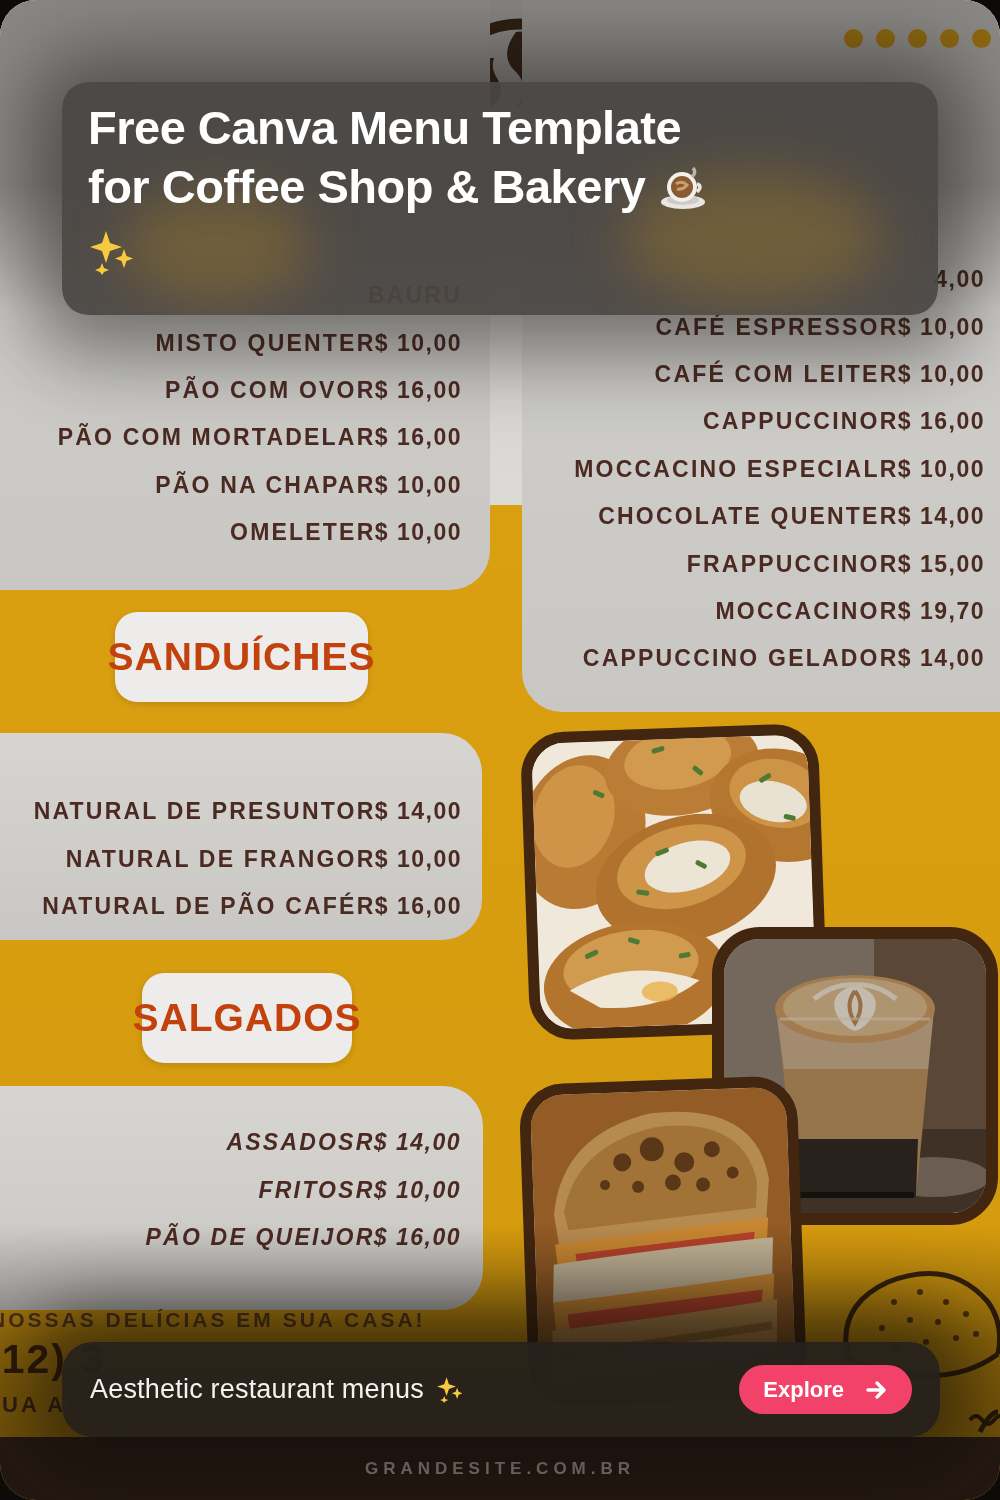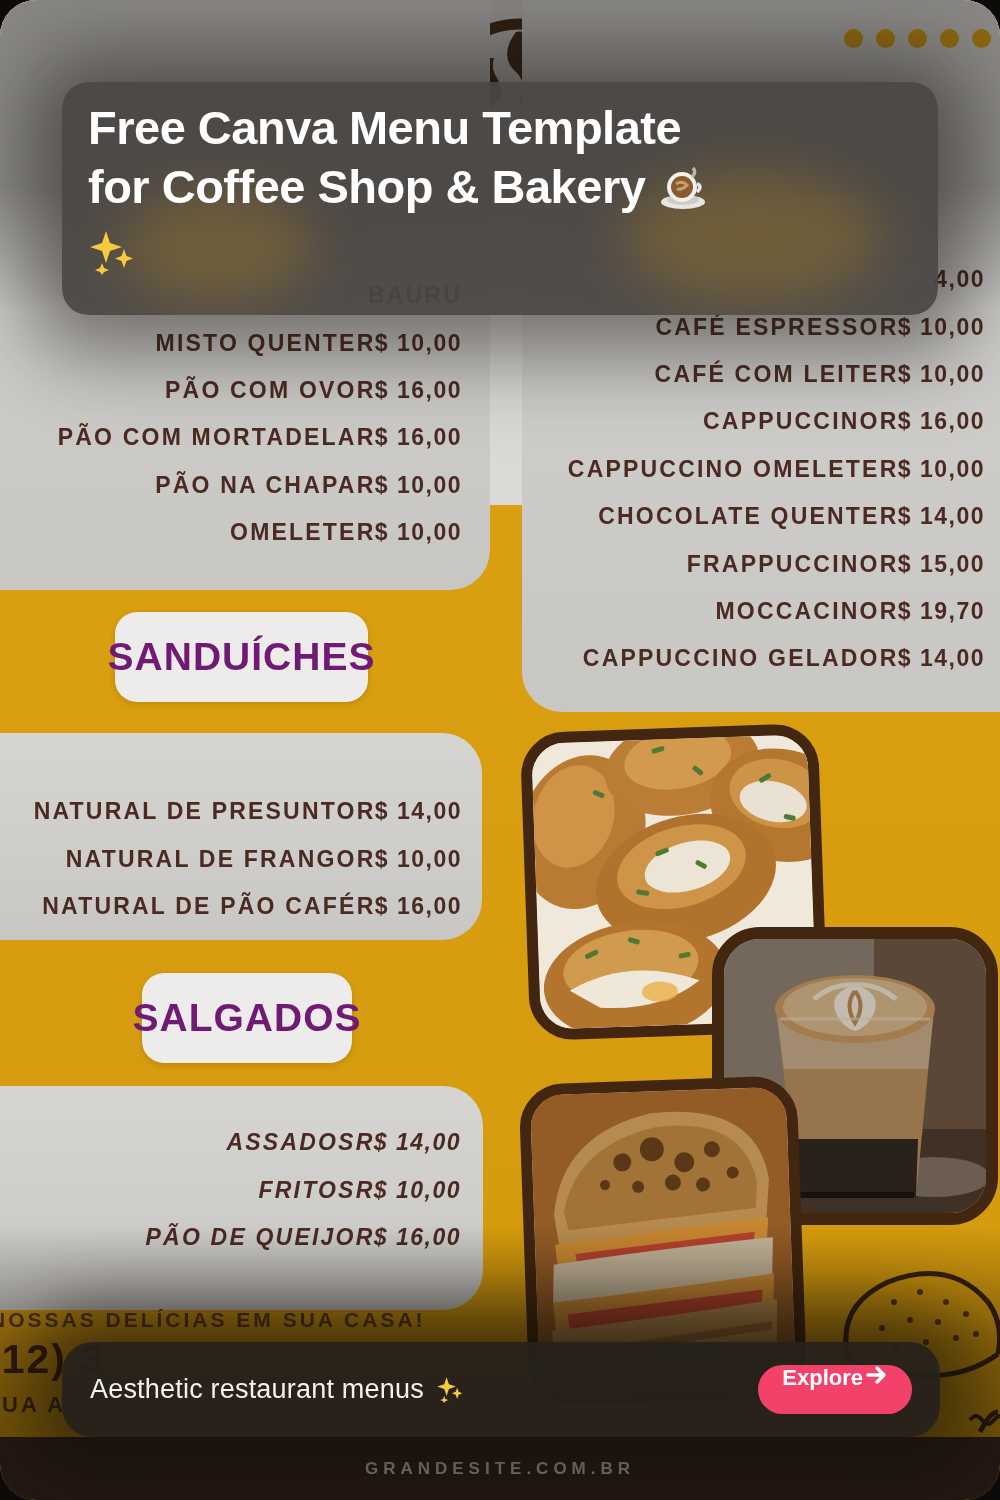--- a/index.html
+++ b/index.html
@@ -19,21 +19,21 @@
   
   .lineart{z-index:6;pointer-events:none;}
 
   
   .mlist{z-index:12;display:flex;flex-direction:column;}
   .mrow{display:flex;justify-content:flex-end;align-items:center;height:47.4px;}
   .mname{font-weight:bold;font-size:23px;letter-spacing:2.2px;color:#4b2a22;white-space:nowrap;}
   .mprice{font-weight:bold;font-size:23px;letter-spacing:1.5px;color:#4b2a22;white-space:nowrap;}
 
   .heading-box{z-index:12;background:#edecea;border-radius:22px;display:flex;align-items:center;justify-content:center;box-shadow:0 2px 6px rgba(60,40,10,.18);}
-  .heading-box span{font-weight:bold;font-size:39px;letter-spacing:1px;color:#701a75;}
+  .heading-box span{font-weight:bold;font-size:39px;letter-spacing:1px;color:#c2410c;}
 
   
   .promo{z-index:14;color:#5d3a20;font-weight:bold;white-space:nowrap;}
   .footer-band{left:0;top:1437px;width:1000px;height:63px;background:#241813;z-index:15;display:flex;align-items:center;justify-content:center;}
   .footer-band span{color:#8a8480;font-weight:bold;font-size:17px;letter-spacing:5px;}
 
   
   .dots{left:844px;top:29px;z-index:12;display:flex;gap:13px;}
   .dot{width:19px;height:19px;border-radius:50%;background:#d99f12;}
 
@@ -56,21 +56,21 @@
   .title-card .glow{position:absolute;border-radius:50%;filter:blur(26px);background:rgba(190,140,30,.30);}
   .title-text{position:absolute;left:26px;top:16px;width:830px;color:#fff;font-weight:800;font-size:47px;line-height:59px;letter-spacing:-.5px;}
   .title-line{display:block;white-space:nowrap;}
   .icon-inline{display:inline-block;vertical-align:-9px;margin-left:12px;}
 
   
   .bottom-bar{left:62px;top:1342px;width:878px;height:95px;border-radius:30px;z-index:50;
     background:rgba(37,32,27,.96);box-shadow:0 0 70px 36px rgba(16,12,8,.55);display:flex;align-items:center;}
   .bottom-bar-label{margin-left:28px;color:#f4f2f0;font-size:27px;font-weight:500;letter-spacing:.2px;display:flex;align-items:center;gap:12px;}
   .explore-btn{margin-left:auto;margin-right:28px;height:49px;padding:0 24px;border:none;border-radius:26px;
-    background:#f2426a;color:#fff;font-size:22px;font-weight:bold;display:flex;align-items:flex-start;gap:3px;cursor:pointer;}
+    background:#f2426a;color:#fff;font-size:22px;font-weight:bold;display:flex;align-items:center;gap:22px;cursor:pointer;}
 </style>
 </head>
 <body>
 
 <div class="stage">
   <div class="pin">
 
     <div class="abs backdrop"></div>
 
     <svg class="abs lineart" style="left:0;top:0;" width="830" height="135" viewBox="0 0 830 135">
@@ -167,21 +167,21 @@
         </div>
       <div class="mrow">
           <span class="mname">CAFÉ COM LEITE</span>
           <span class="mprice">R$ 10,00</span>
         </div>
       <div class="mrow">
           <span class="mname">CAPPUCCINO</span>
           <span class="mprice">R$ 16,00</span>
         </div>
       <div class="mrow">
-          <span class="mname">CAPPUCCINO OMELETE</span>
+          <span class="mname">MOCCACINO ESPECIAL</span>
           <span class="mprice">R$ 10,00</span>
         </div>
       <div class="mrow">
           <span class="mname">CHOCOLATE QUENTE</span>
           <span class="mprice">R$ 14,00</span>
         </div>
       <div class="mrow">
           <span class="mname">FRAPPUCCINO</span>
           <span class="mprice">R$ 15,00</span>
         </div>

